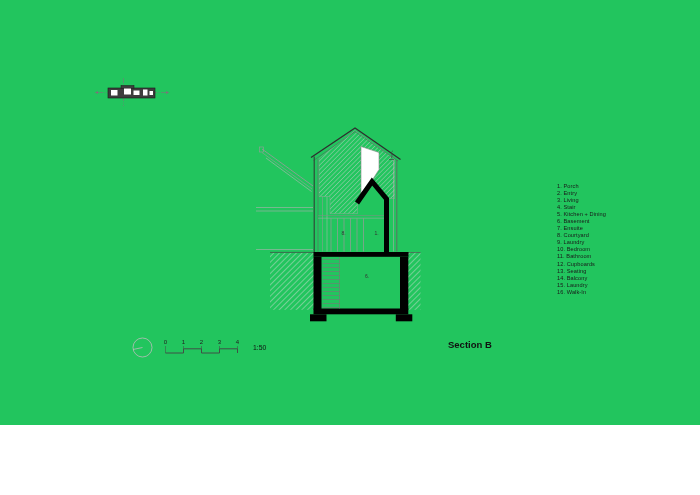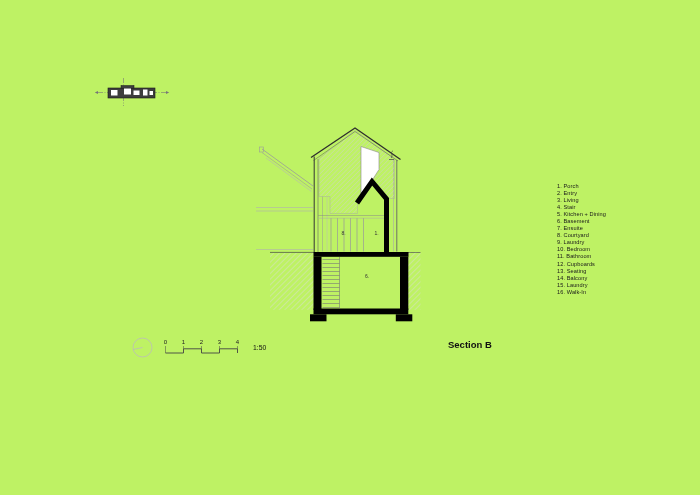--- a/index.html
+++ b/index.html
@@ -1,17 +1,17 @@
 <!DOCTYPE html>
 <html><head>
 <meta charset="utf-8">
 <style>
   html,body{margin:0;padding:0;width:700px;height:495px;overflow:hidden;background:#ffffff;
     font-family:"Liberation Sans",sans-serif;}
-  .sheet{position:relative;width:700px;height:495px;background:#bef264;}
+  .sheet{position:relative;width:700px;height:425px;background:#22c55e;}
   svg.plate{position:absolute;left:0;top:0;}
   .legend{position:absolute;left:557px;top:183px;font-size:5.6px;line-height:7.05px;
     color:#1a1a1a;letter-spacing:0.1px;}
   .legend div{white-space:nowrap;}
   .title{position:absolute;left:448px;top:339px;font-size:9.5px;font-weight:700;color:#111;}
   text{font-family:"Liberation Sans",sans-serif;}
 </style>
 </head>
 <body>
 

